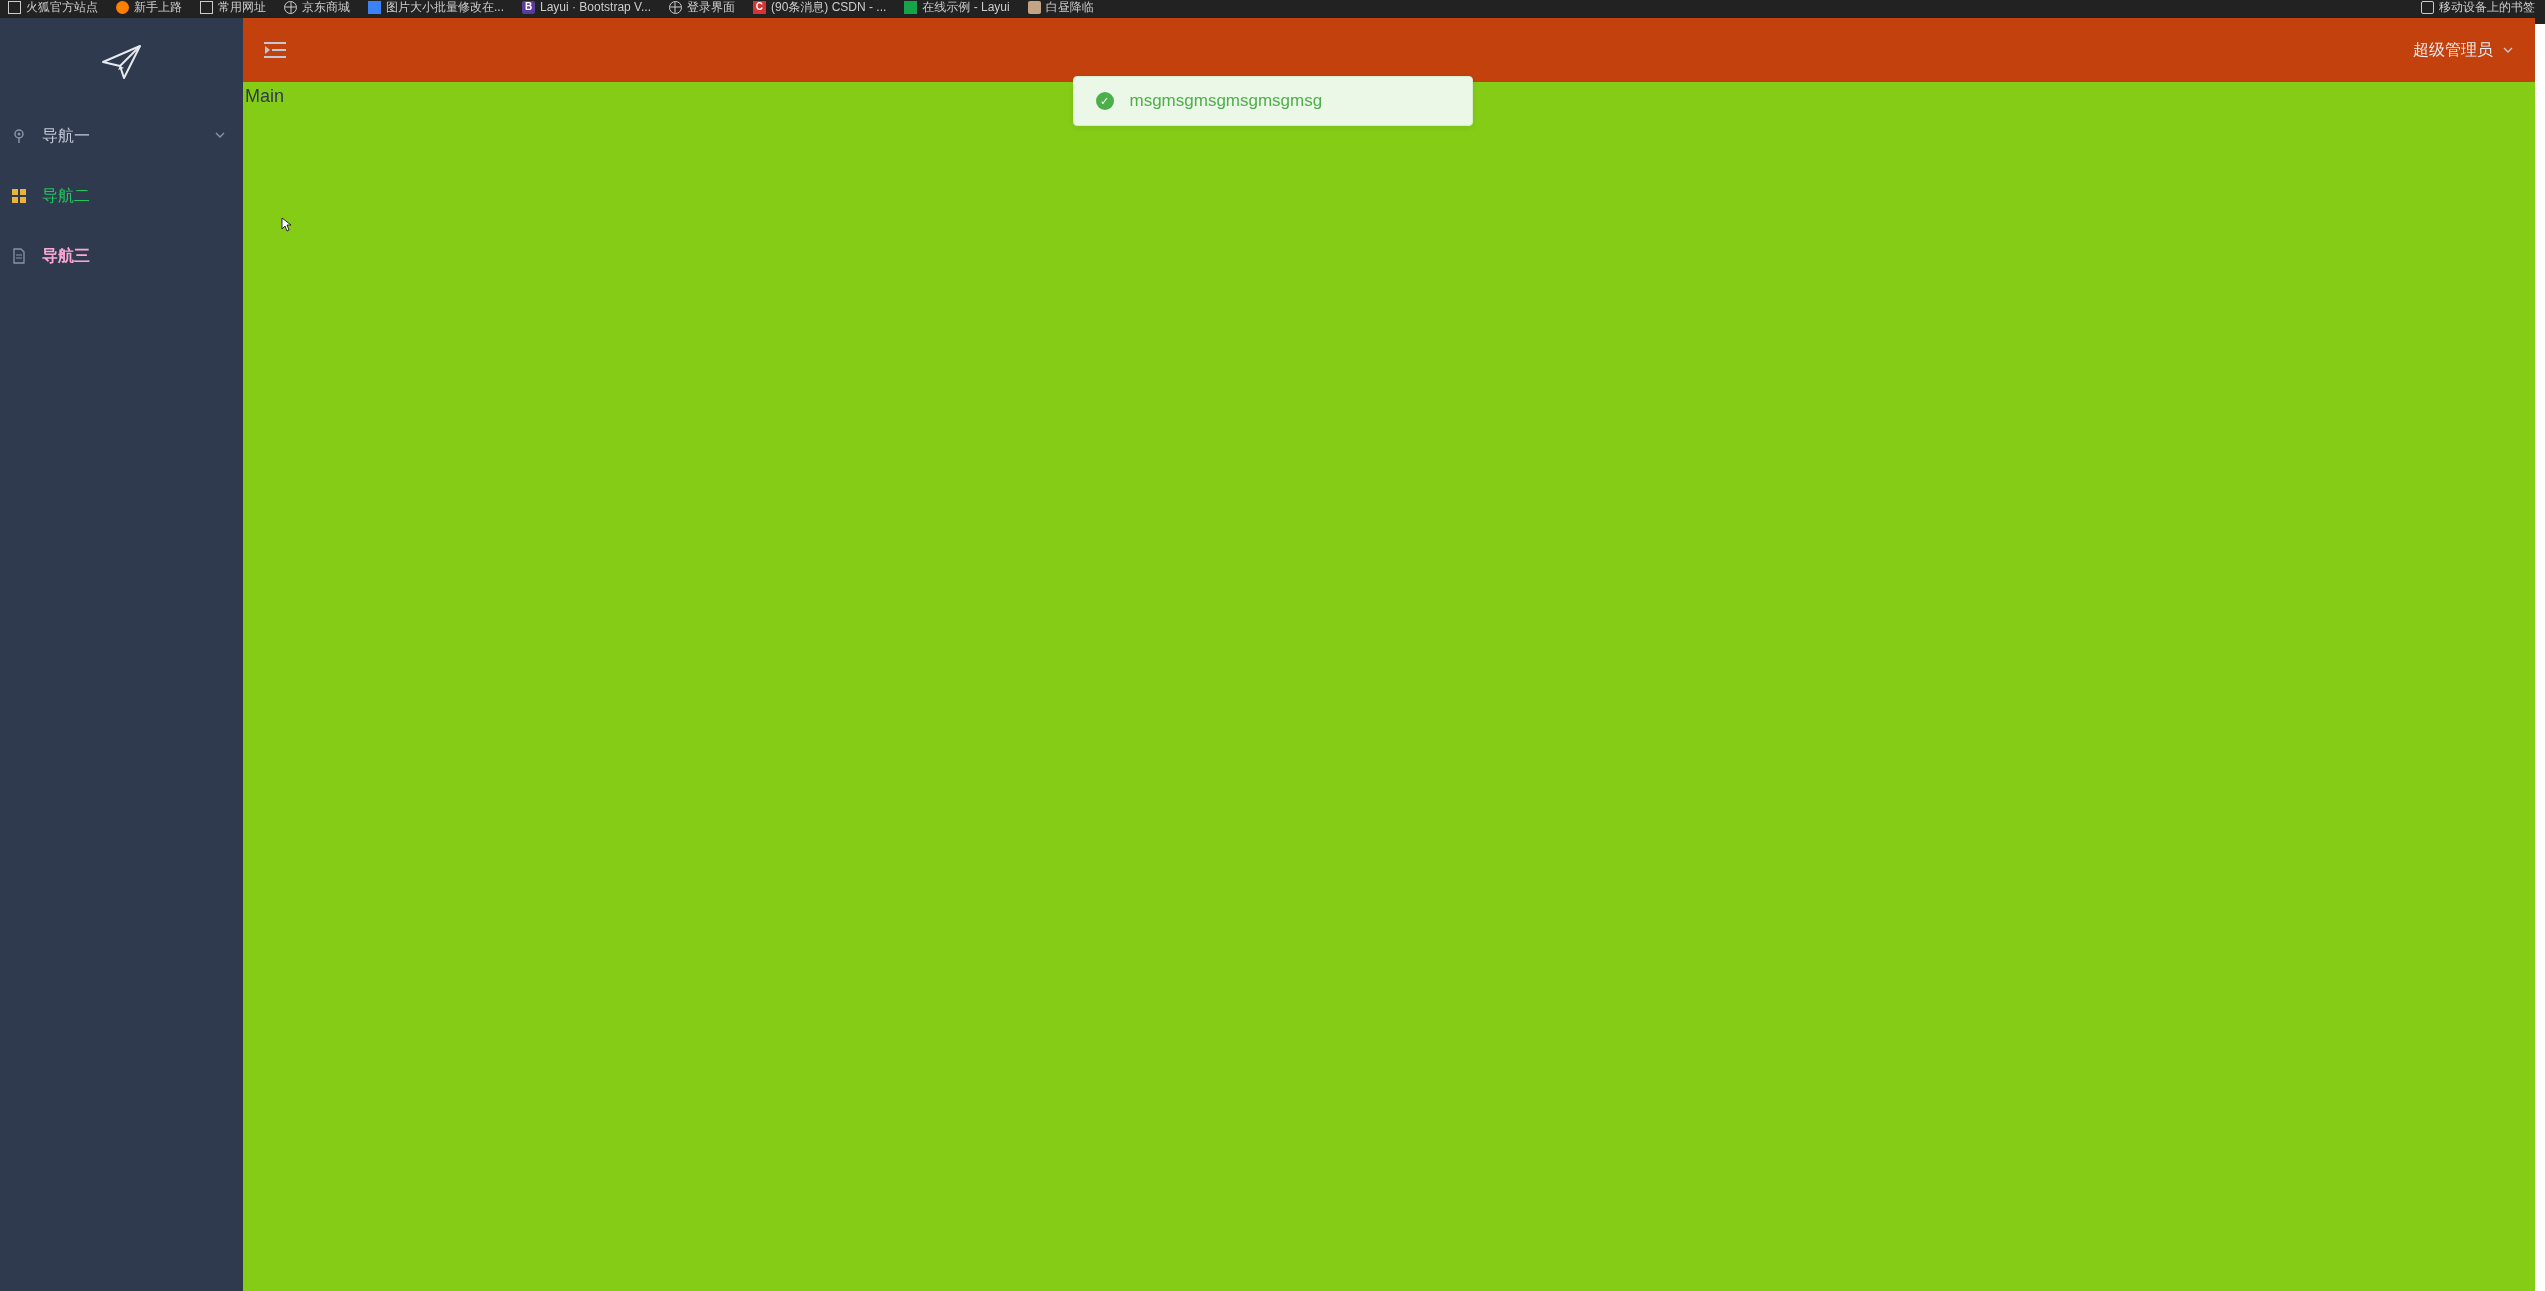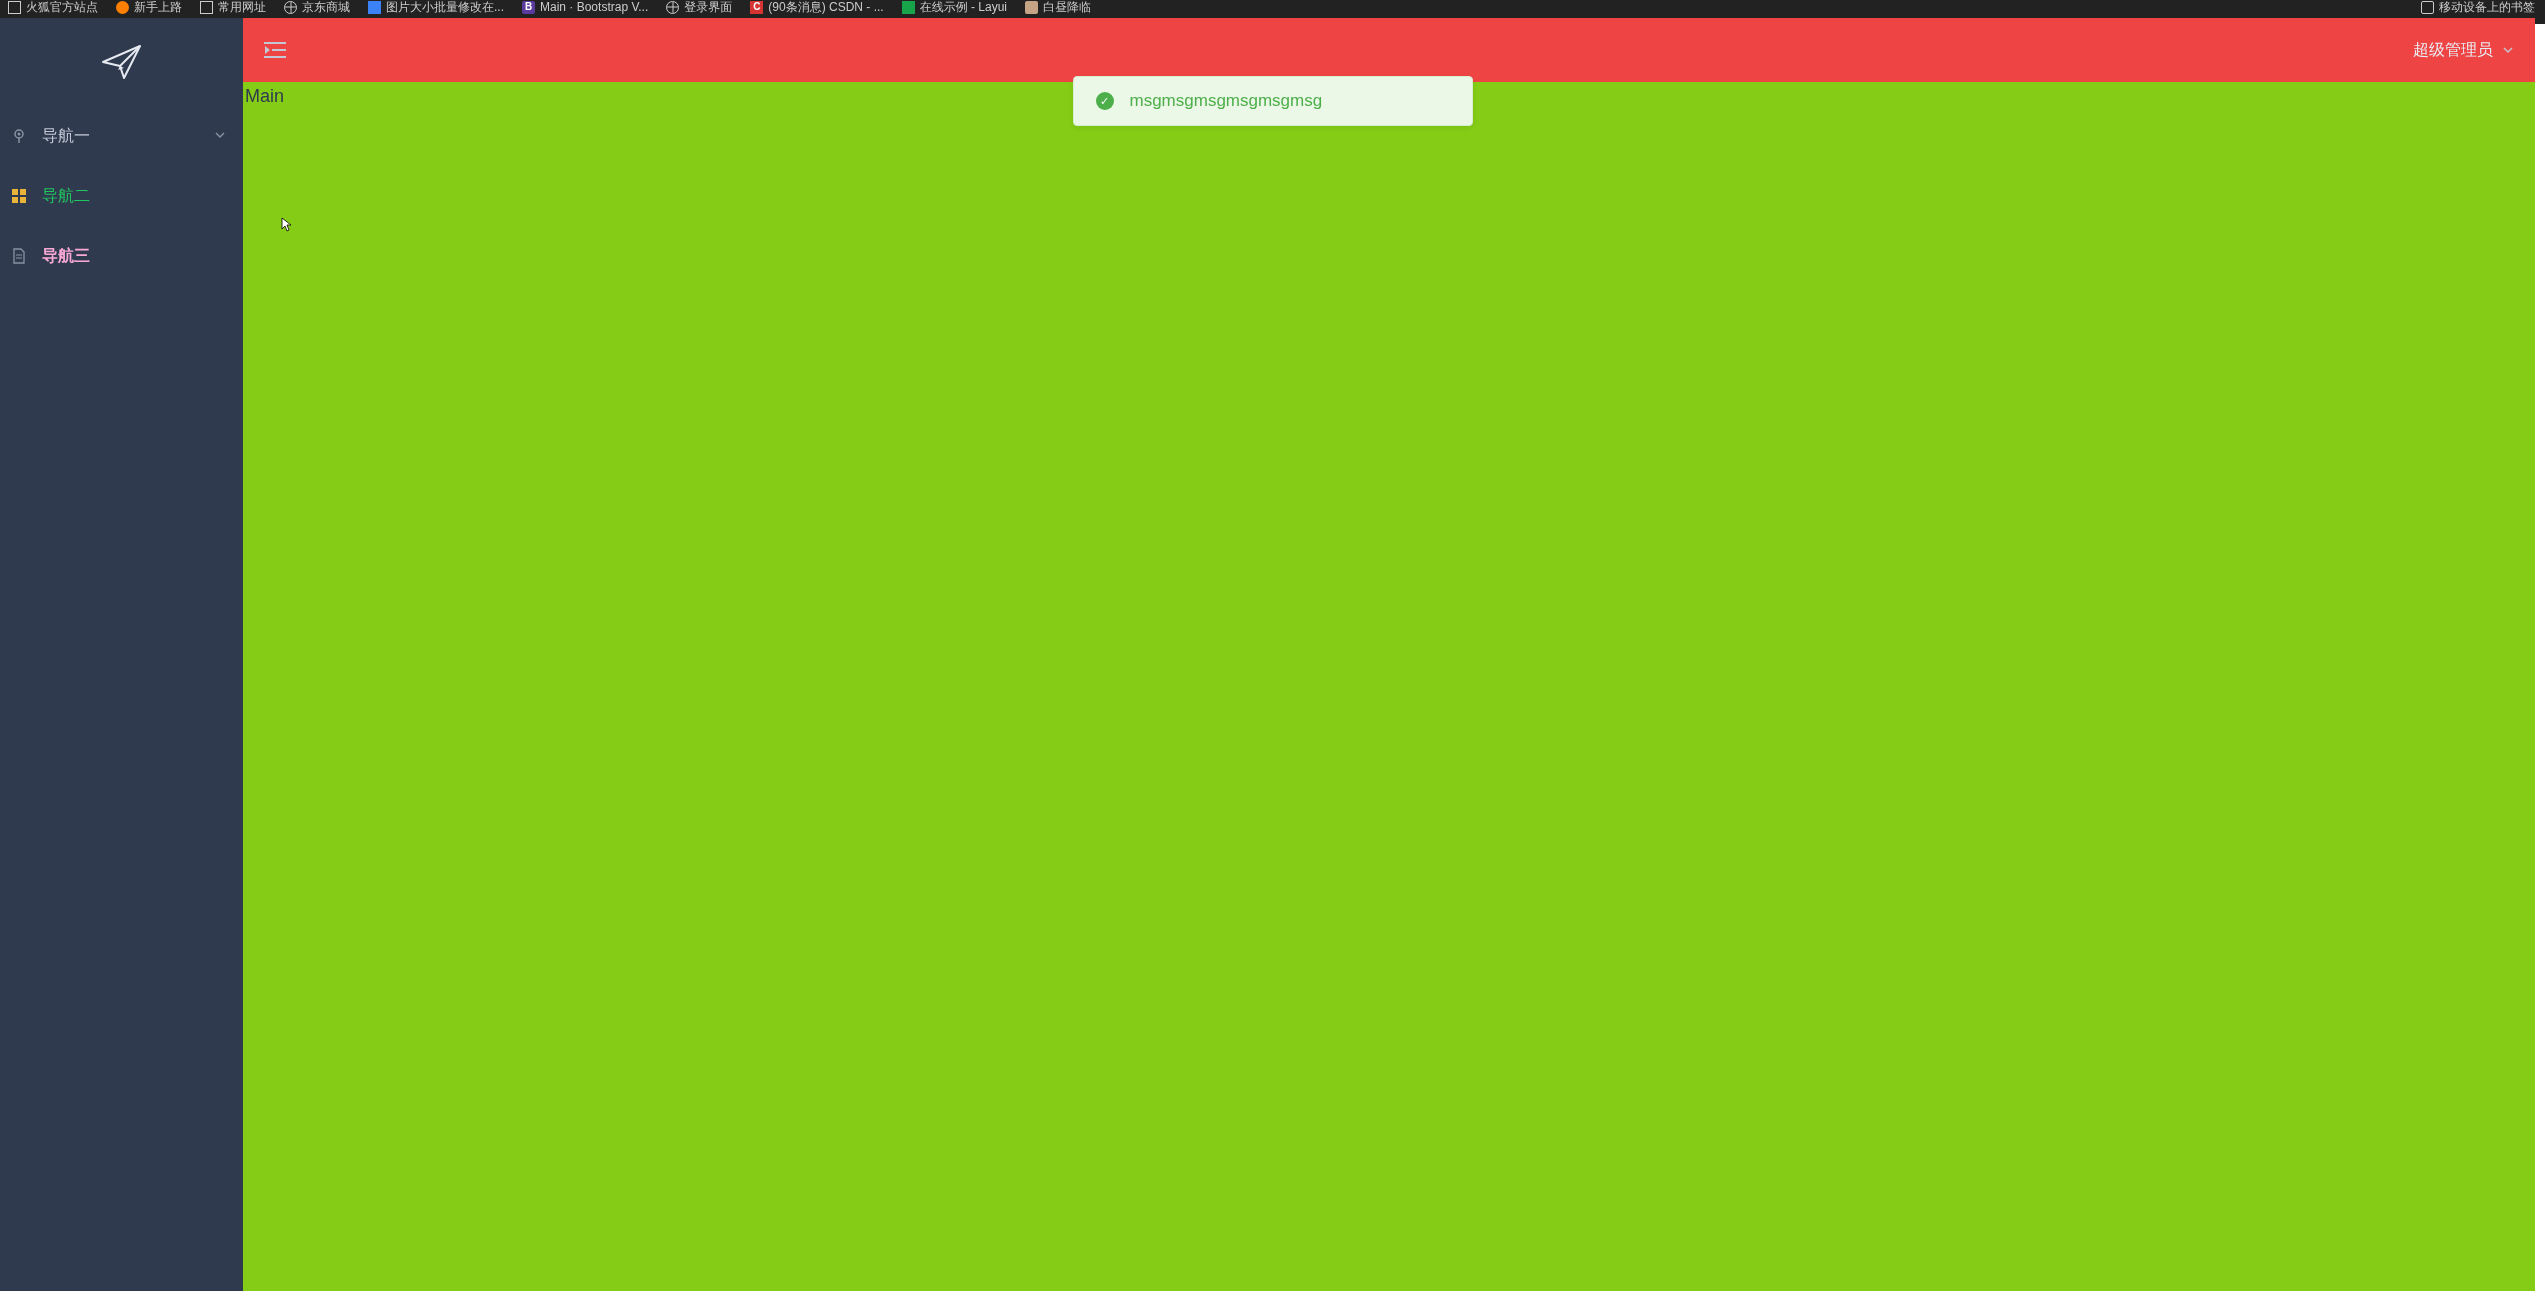--- a/index.html
+++ b/index.html
@@ -93,21 +93,21 @@
   }
 
   
   .right {
     flex:1;
     display:flex; flex-direction:column;
     min-width:0;
   }
   .topbar {
     height: 64px;
-    background:#ef4444;
+    background:#c2410c;
     color:#c2c8d4;
     display:flex; align-items:center;
     position:relative;
   }
   .topbar .collapse-btn {
     width:64px; height:64px;
     display:flex; align-items:center; justify-content:center;
     cursor:pointer; color:#c2c8d4;
   }
   .topbar .user {
@@ -180,21 +180,21 @@
   <span class="bm">
     <span class="ico ico-globe"></span>
     <span>京东商城</span>
   </span>
   <span class="bm">
     <span class="ico ico-blue"></span>
     <span>图片大小批量修改在...</span>
   </span>
   <span class="bm">
     <span class="ico ico-purpleB">B</span>
-    <span>Main · Bootstrap V...</span>
+    <span>Layui · Bootstrap V...</span>
   </span>
   <span class="bm">
     <span class="ico ico-globe"></span>
     <span>登录界面</span>
   </span>
   <span class="bm">
     <span class="ico ico-redC">C</span>
     <span>(90条消息) CSDN - ...</span>
   </span>
   <span class="bm">

